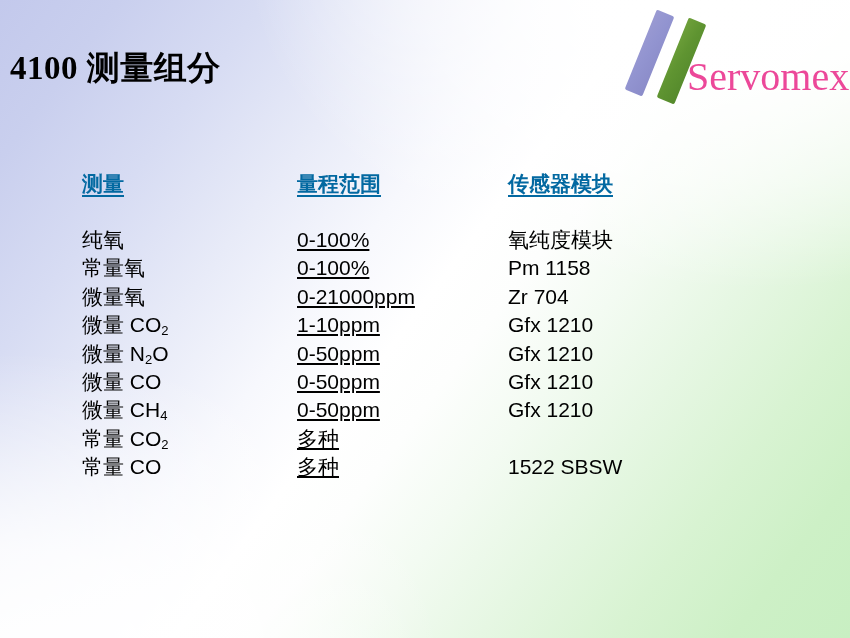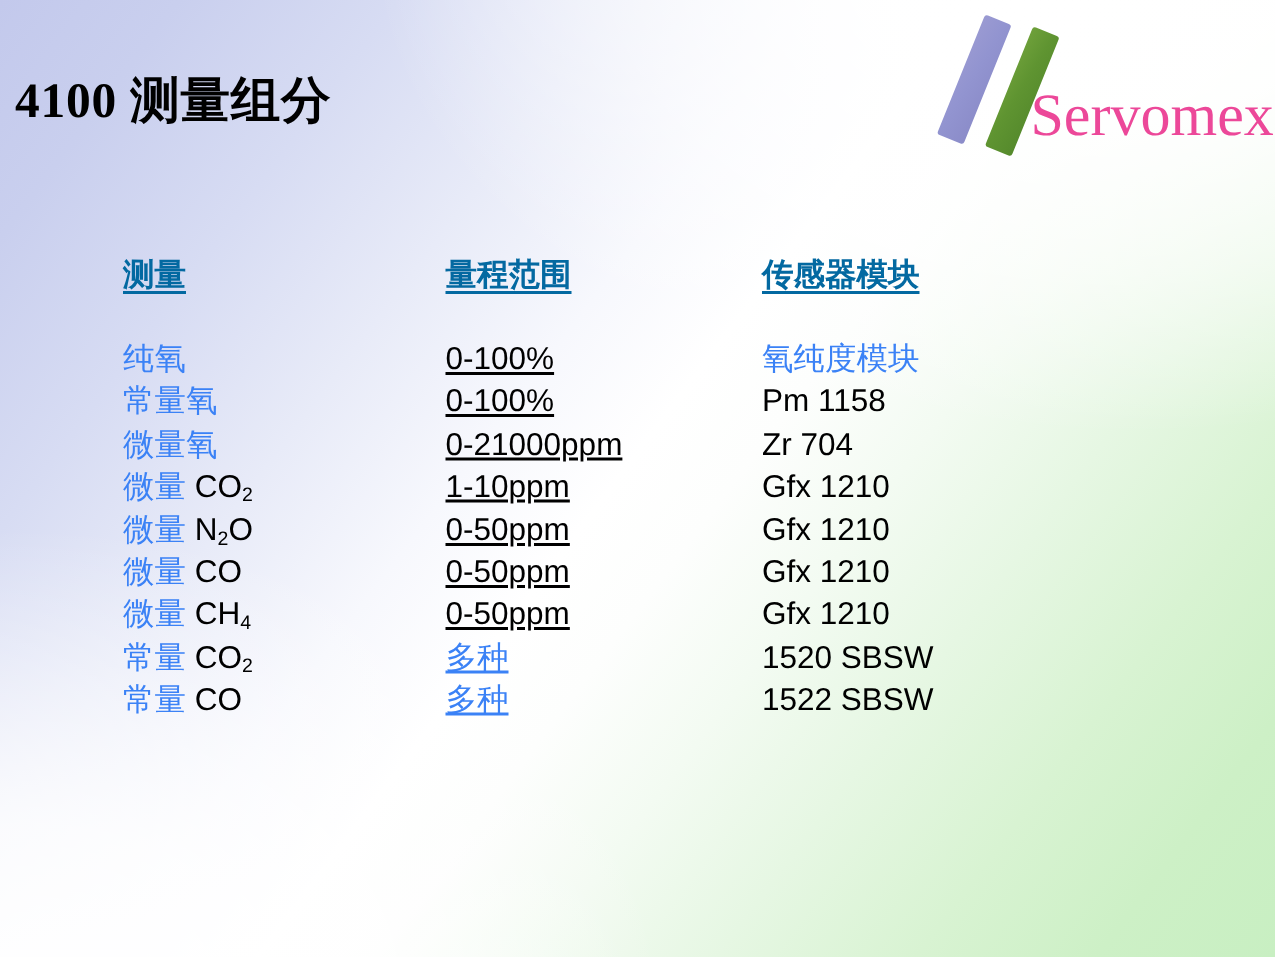--- a/index.html
+++ b/index.html
@@ -146,21 +146,21 @@
   }
   .header-row .cell {
     font-weight: bold;
     font-size: 21px;
     color: #0369a1;
     text-decoration: underline;
     text-underline-offset: 4px;
   }
 
   
-  .cjk { color: #3b82f6; }
+  .cjk { color: #000000; }
   .lat { color: #000000; }
   sub {
     font-size: 0.62em;
     vertical-align: -0.25em;
     line-height: 0;
   }
 </style>
 </head>
 <body>
 
@@ -220,21 +220,20 @@
           <div class="cell c3 lat">Gfx 1210</div>
         </div>
         <div class="row">
           <div class="cell c1"><span class="cjk">微量 </span><span class="lat">CH</span><sub class="lat">4</sub></div>
           <div class="cell c2 lat">0-50ppm</div>
           <div class="cell c3 lat">Gfx 1210</div>
         </div>
         <div class="row">
           <div class="cell c1"><span class="cjk">常量 </span><span class="lat">CO</span><sub class="lat">2</sub></div>
           <div class="cell c2 cjk">多种</div>
-          <div class="cell c3 lat">1520 SBSW</div>
         </div>
         <div class="row">
           <div class="cell c1"><span class="cjk">常量 </span><span class="lat">CO</span></div>
           <div class="cell c2 cjk">多种</div>
           <div class="cell c3 lat">1522 SBSW</div>
         </div>
       </div>
 
   </div>
 

